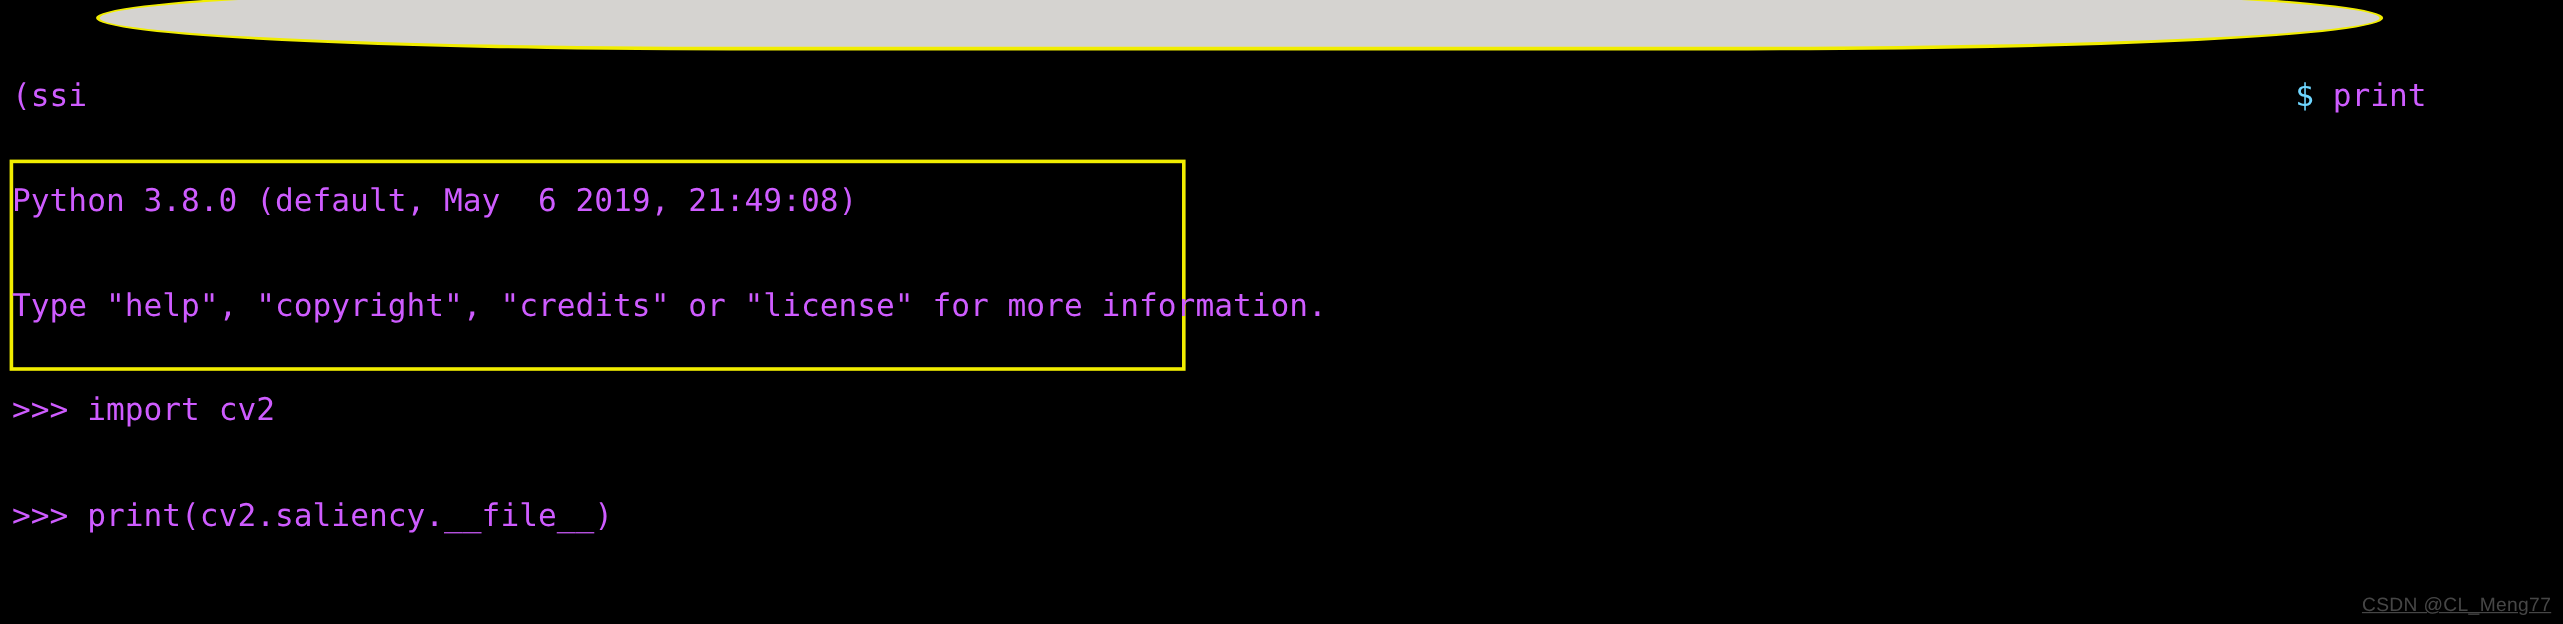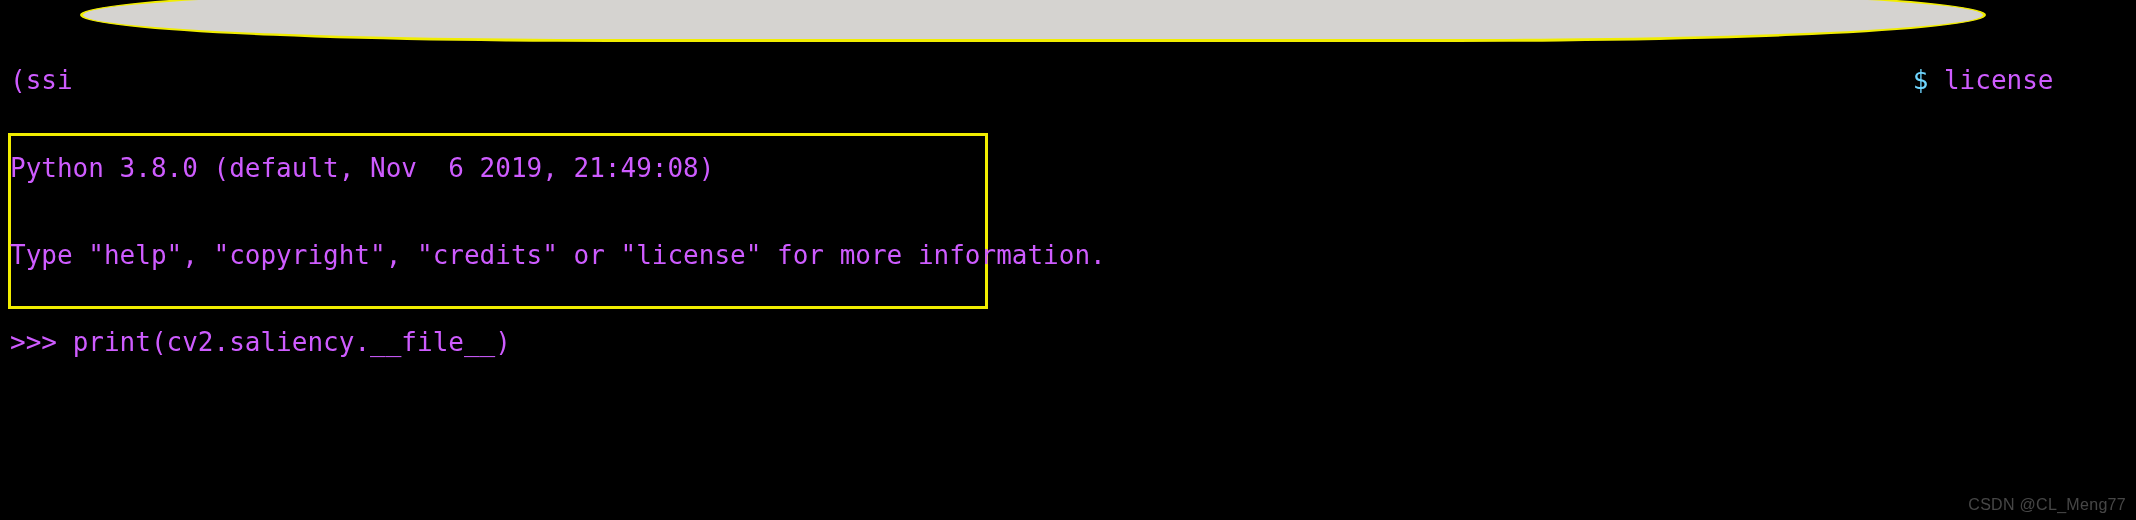--- a/index.html
+++ b/index.html
@@ -51,32 +51,34 @@
   .cmd-python { color: #ce5cff; }
   .watermark {
     position: absolute;
     right: 10px;
     bottom: 6px;
     font-family: Arial, sans-serif;
     font-size: 16px;
     color: rgba(200,200,200,0.35);
     letter-spacing: 0.3px;
     z-index: 3;
+    text-decoration: underline;
   }
 </style>
 </head>
 <body>
 
 <div class="blotch"></div>
 <div class="hl-box"></div>
 
 <div class="term">
-  <div class="line"><span>(ssi</span><span style="display:inline-block;width:1840px;"></span><span class="prompt-dollar">$</span> <span class="cmd-python">license</span></div>
-  <div class="line">Python 3.8.0 (default, Nov  6 2019, 21:49:08) </div>
+  <div class="line"><span>(ssi</span><span style="display:inline-block;width:1840px;"></span><span class="prompt-dollar">$</span> <span class="cmd-python">print</span></div>
+  <div class="line">Python 3.8.0 (default, May  6 2019, 21:49:08) </div>
   <div class="line">Type "help", "copyright", "credits" or "license" for more information.</div>
+  <div class="line"><span>&gt;&gt;&gt; </span><span>import cv2</span></div>
   <div class="line"><span>&gt;&gt;&gt; </span><span>print(cv2.saliency.__file__)</span></div>
   
   
   
   
   
 </div>
 
 <div class="watermark">CSDN @CL_Meng77</div>
 

